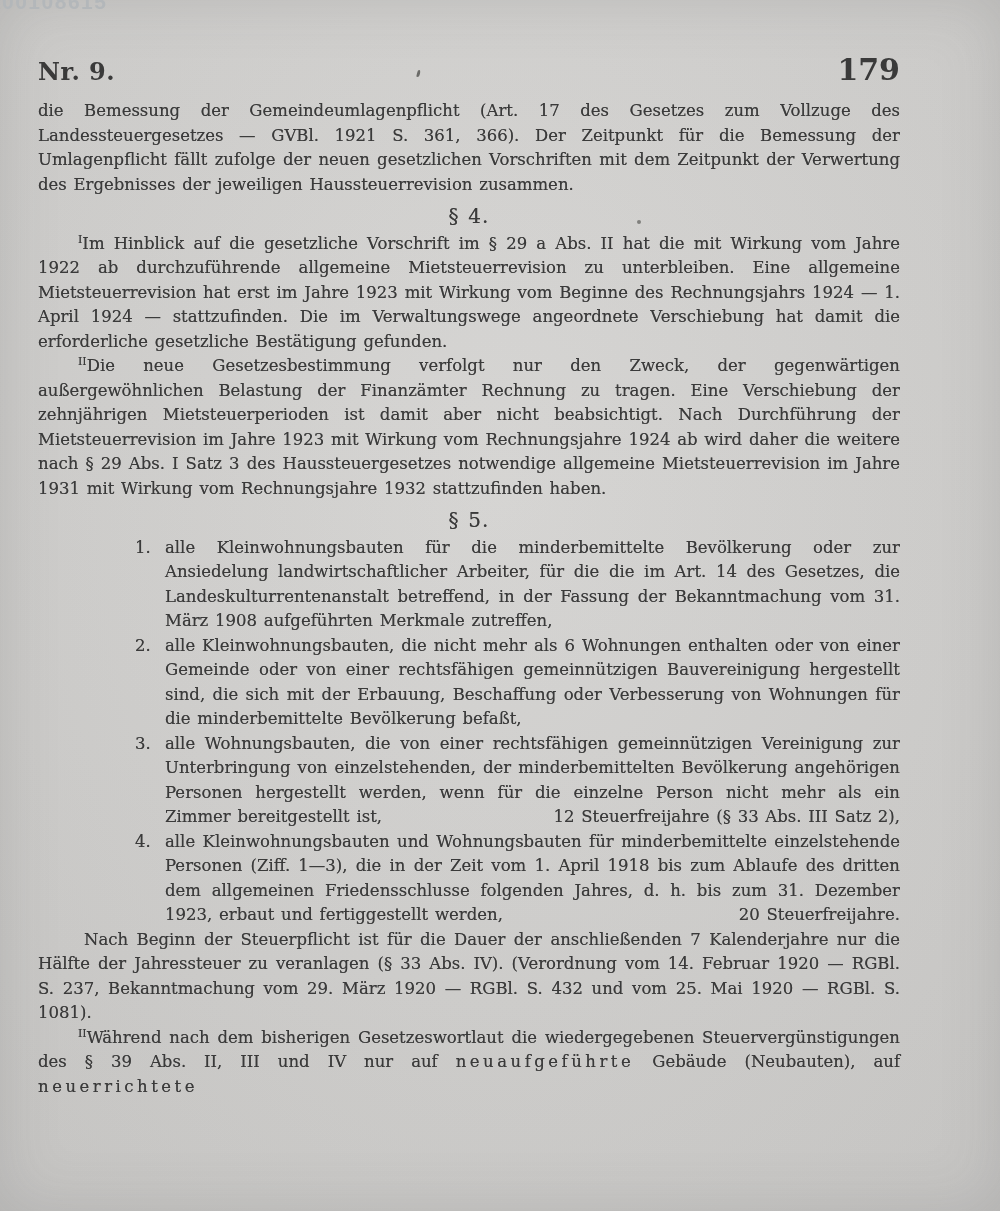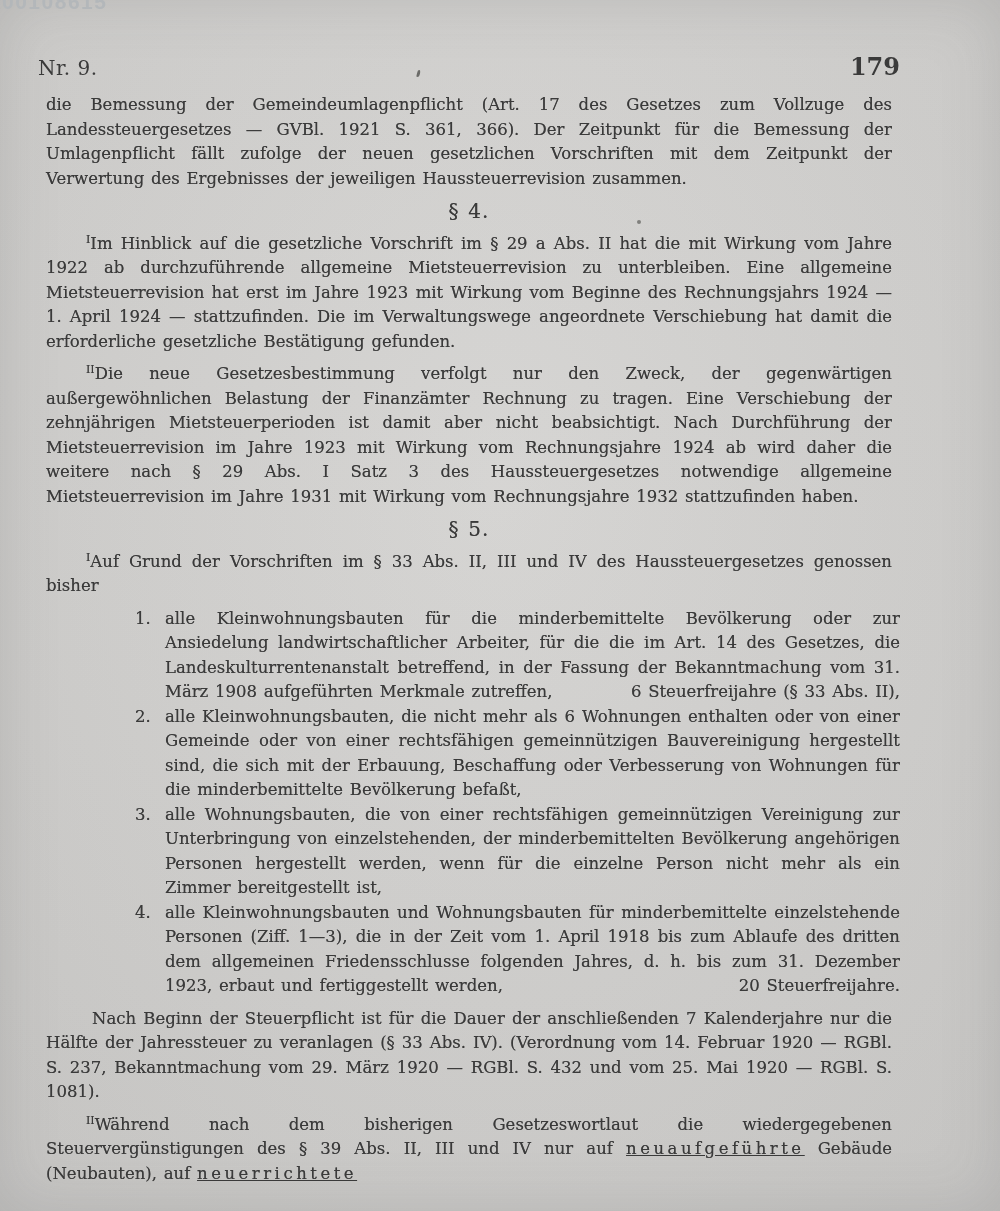--- a/index.html
+++ b/index.html
@@ -33,36 +33,36 @@
     right: 100px;
     top: 52px;
   }
   .page-header {
     display: flex;
     justify-content: space-between;
     align-items: baseline;
     margin-bottom: 12px;
   }
   .doc-number {
-    font-size: 20px;
-    font-weight: normal;
+    font-size: 24px;
+    font-weight: bold;
     letter-spacing: 0.5px;
   }
   .page-number {
-    font-size: 24px;
+    font-size: 30px;
     font-weight: bold;
   }
   .body-text {
     font-size: 16.5px;
     line-height: 24.5px;
     text-align: justify;
     word-spacing: 1.5px;
     text-shadow: 0 0 0.5px rgba(58,58,58,0.65);
   }
-  .body-text p { margin: 8px; }
+  .body-text p { margin: 0; }
   p.indent { text-indent: 40px; }
   p.indent-wide { text-indent: 46px; }
   .section-heading {
     text-align: center;
     font-size: 20px;
     margin: 7px 0 3px 0;
     letter-spacing: 1px;
   }
   .reference {
     text-align: justify;
@@ -85,21 +85,21 @@
   .item-number {
     position: absolute;
     left: 97px;
     top: 0;
   }
   .entitlement {
     float: right;
     margin-left: 24px;
   }
   li::after { content: ""; display: block; clear: both; }
-  .spaced-word { letter-spacing: 3.5px; text-decoration: underline; }
+  .spaced-word { letter-spacing: 3.5px; }
   .speck {
     position: absolute;
     background: #6b6b68;
     border-radius: 50% 50% 50% 0;
   }
   .speck-1 { left: 417px; top: 70px; width: 3px; height: 7px; transform: rotate(12deg); }
   .speck-2 { left: 637px; top: 220px; width: 4px; height: 4px; border-radius: 50%; opacity: .8; }
 </style>
 </head>
 <body>
@@ -124,35 +124,34 @@
       <div class="section-heading">§ 4.</div>
 
 
       <p class="indent"><sup class="abs-marker">I</sup><span>Im Hinblick auf die gesetzliche Vorschrift im § 29 a Abs. II hat die mit Wirkung vom Jahre 1922 ab durchzuführende allgemeine Mietsteuerrevision zu unterbleiben.  Eine allgemeine Mietsteuerrevision hat erst im Jahre 1923 mit Wirkung vom Beginne des Rechnungsjahrs 1924 — 1. April 1924 — stattzufinden.  Die im Verwaltungswege angeordnete Verschiebung hat damit die erforderliche gesetzliche Bestätigung gefunden.</span></p>
 
       <p class="indent"><sup class="abs-marker">II</sup><span>Die neue Gesetzesbestimmung verfolgt nur den Zweck, der gegenwärtigen außergewöhnlichen Belastung der Finanzämter Rechnung zu tragen.  Eine Verschiebung der zehnjährigen Mietsteuerperioden ist damit aber nicht beabsichtigt.  Nach Durchführung der Mietsteuerrevision im Jahre 1923 mit Wirkung vom Rechnungsjahre 1924 ab wird daher die weitere nach § 29 Abs. I Satz 3 des Haussteuergesetzes notwendige allgemeine Mietsteuerrevision im Jahre 1931 mit Wirkung vom Rechnungsjahre 1932 stattzufinden haben.</span></p>
 
       <div class="section-heading">§ 5.</div>
 
 
-      <p class="indent"><sup class="abs-marker">I</sup><span>Auf Grund der Vorschriften im § 33 Abs. II, III und IV des Haussteuergesetzes genossen bisher</span></p>
 
       <ol class="entitlement-list">
         <li>
           <span class="item-number">1.</span>
           <span>alle Kleinwohnungsbauten für die minderbemittelte Bevölkerung oder zur Ansiedelung landwirtschaftlicher Arbeiter, für die die im Art. 14 des Gesetzes, die Landeskulturrentenanstalt betreffend, in der Fassung der Bekanntmachung vom 31. März 1908 aufgeführten Merkmale zutreffen,</span>
-          <span class="entitlement">6 Steuerfreijahre (§ 33 Abs. II),</span>
         </li>
         <li>
           <span class="item-number">2.</span>
           <span>alle Kleinwohnungsbauten, die nicht mehr als 6 Wohnungen enthalten oder von einer Gemeinde oder von einer rechtsfähigen gemeinnützigen Bauvereinigung hergestellt sind, die sich mit der Erbauung, Beschaffung oder Verbesserung von Wohnungen für die minderbemittelte Bevölkerung befaßt,</span>
         </li>
         <li>
           <span class="item-number">3.</span>
           <span>alle Wohnungsbauten, die von einer rechtsfähigen gemeinnützigen Vereinigung zur Unterbringung von einzelstehenden, der minderbemittelten Bevölkerung angehörigen Personen hergestellt werden, wenn für die einzelne Person nicht mehr als ein Zimmer bereitgestellt ist,</span>
+          <span class="entitlement">12 Steuerfreijahre (§ 33 Abs. III Satz 2),</span>
         </li>
         <li>
           <span class="item-number">4.</span>
           <span>alle Kleinwohnungsbauten und Wohnungsbauten für minderbemittelte einzelstehende Personen (Ziff. 1—3), die in der Zeit vom 1. April 1918 bis zum Ablaufe des dritten dem allgemeinen Friedensschlusse folgenden Jahres, d. h. bis zum 31. Dezember 1923, erbaut und fertiggestellt werden,</span>
           <span class="entitlement">20 Steuerfreijahre.</span>
         </li>
       </ol>
 
       <p class="indent-wide">Nach Beginn der Steuerpflicht ist für die Dauer der anschließenden 7 Kalenderjahre nur die Hälfte der Jahressteuer zu veranlagen (§ 33 Abs. IV).  (Verordnung vom 14. Februar 1920 — RGBl. S. 237, Bekanntmachung vom 29. März 1920 — RGBl. S. 432 und vom 25. Mai 1920 — RGBl. S. 1081).</p>
 

